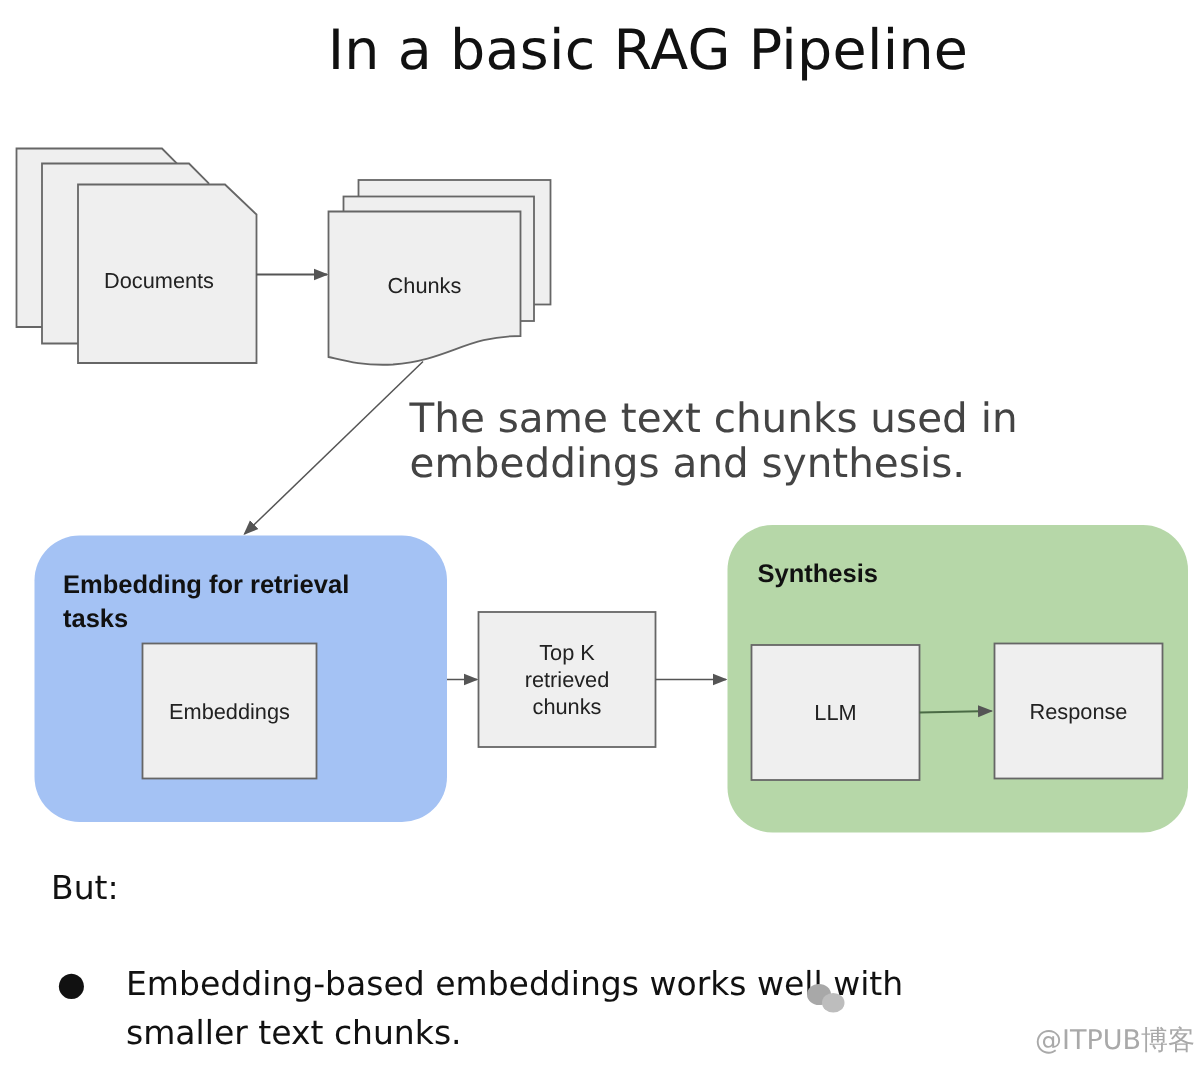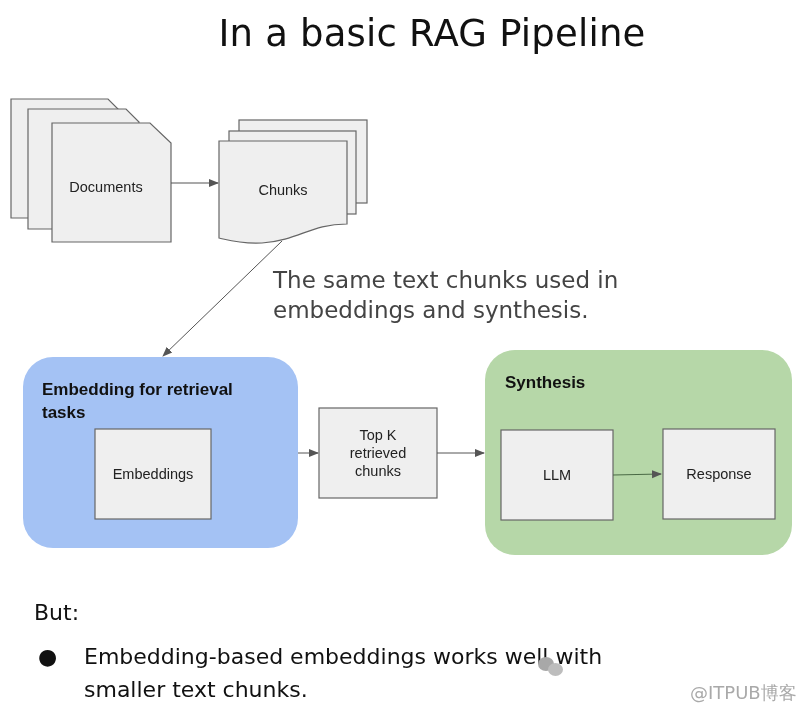--- a/index.html
+++ b/index.html
@@ -1,22 +1,22 @@
 <!DOCTYPE html>
 <html><head>
 <meta charset="utf-8">
 <style>
   html,body{margin:0;padding:0;background:#ffffff;}
   body{width:800px;height:728px;position:relative;overflow:hidden;font-family:"DejaVu Sans",sans-serif;}
   .title{position:absolute;left:0;top:12px;width:800px;text-align:center;font-size:37px;color:#111;font-weight:400;letter-spacing:0.2px;padding-left:32px;}
   svg.diagram{position:absolute;left:0;top:0;width:800px;height:728px;}
   .lbl{font-family:"Liberation Sans",sans-serif;font-size:14.5px;fill:#222;}
   .grp{font-family:"Liberation Sans",sans-serif;font-size:17px;font-weight:bold;fill:#111;}
-  .note{position:absolute;left:273px;top:265px;font-size:23px;line-height:30px;color:#444;width:420px;}
-  .but{position:absolute;left:34px;top:600px;font-size:22px;color:#111;}
+  .note{position:absolute;left:273px;top:265px;font-size:27px;line-height:30px;color:#444;width:420px;}
+  .but{position:absolute;left:34px;top:580px;font-size:22px;color:#111;}
   .bullet-row{position:absolute;left:38px;top:640px;font-size:22px;line-height:33px;color:#111;width:620px;}
   .bullet-dot{position:absolute;left:0;top:0;font-size:22px;}
   .bullet-text{position:absolute;left:46px;top:0;width:590px;}
   .wm1{position:absolute;left:538px;top:653px;font-size:19px;color:#9a9a9a;}
   .wm1 .chat{display:inline-block;width:26px;height:20px;position:relative;vertical-align:middle;margin-right:6px;}
   .wm1 .chat span{position:absolute;background:#a8a8a8;border-radius:50%;}
   .wm2{position:absolute;left:690px;top:681px;font-size:18px;color:#a9a9a9;}
 </style>
 </head>
 <body>

